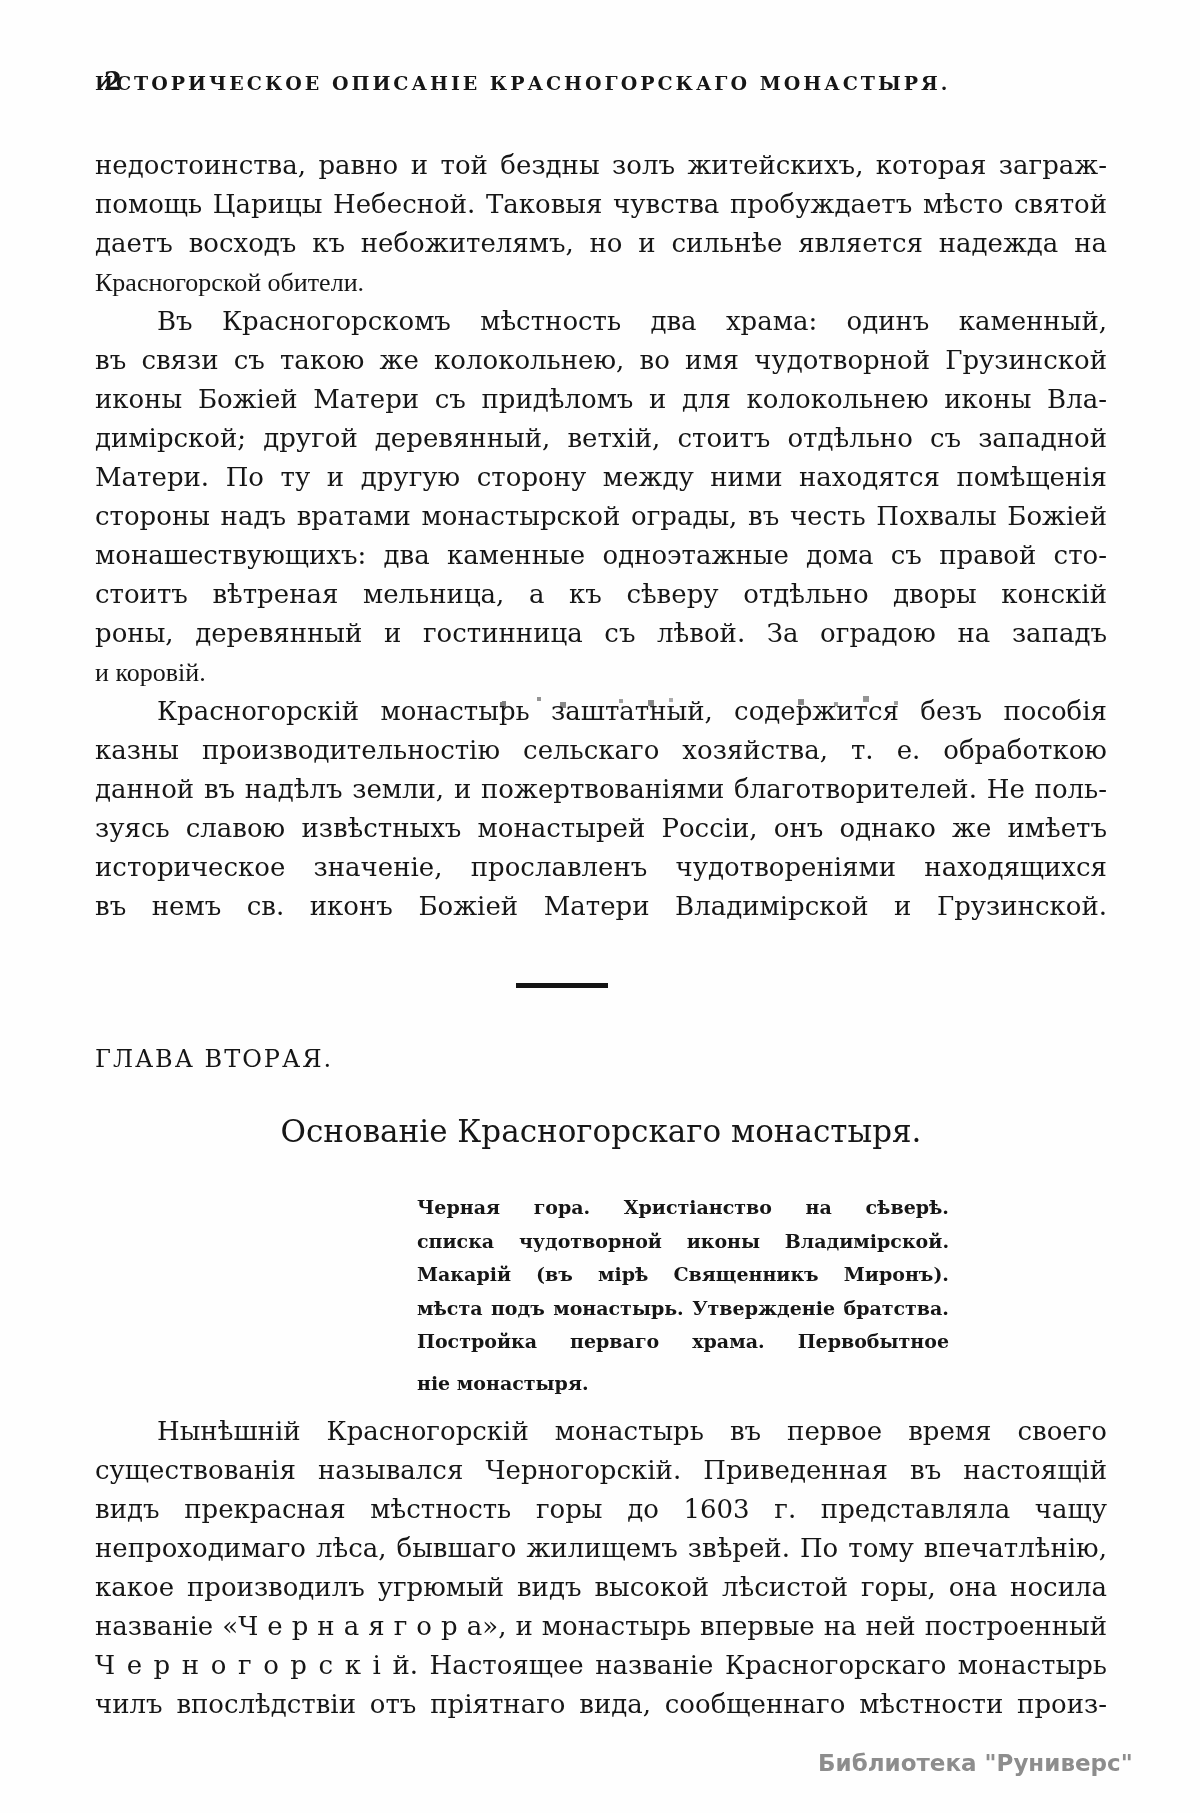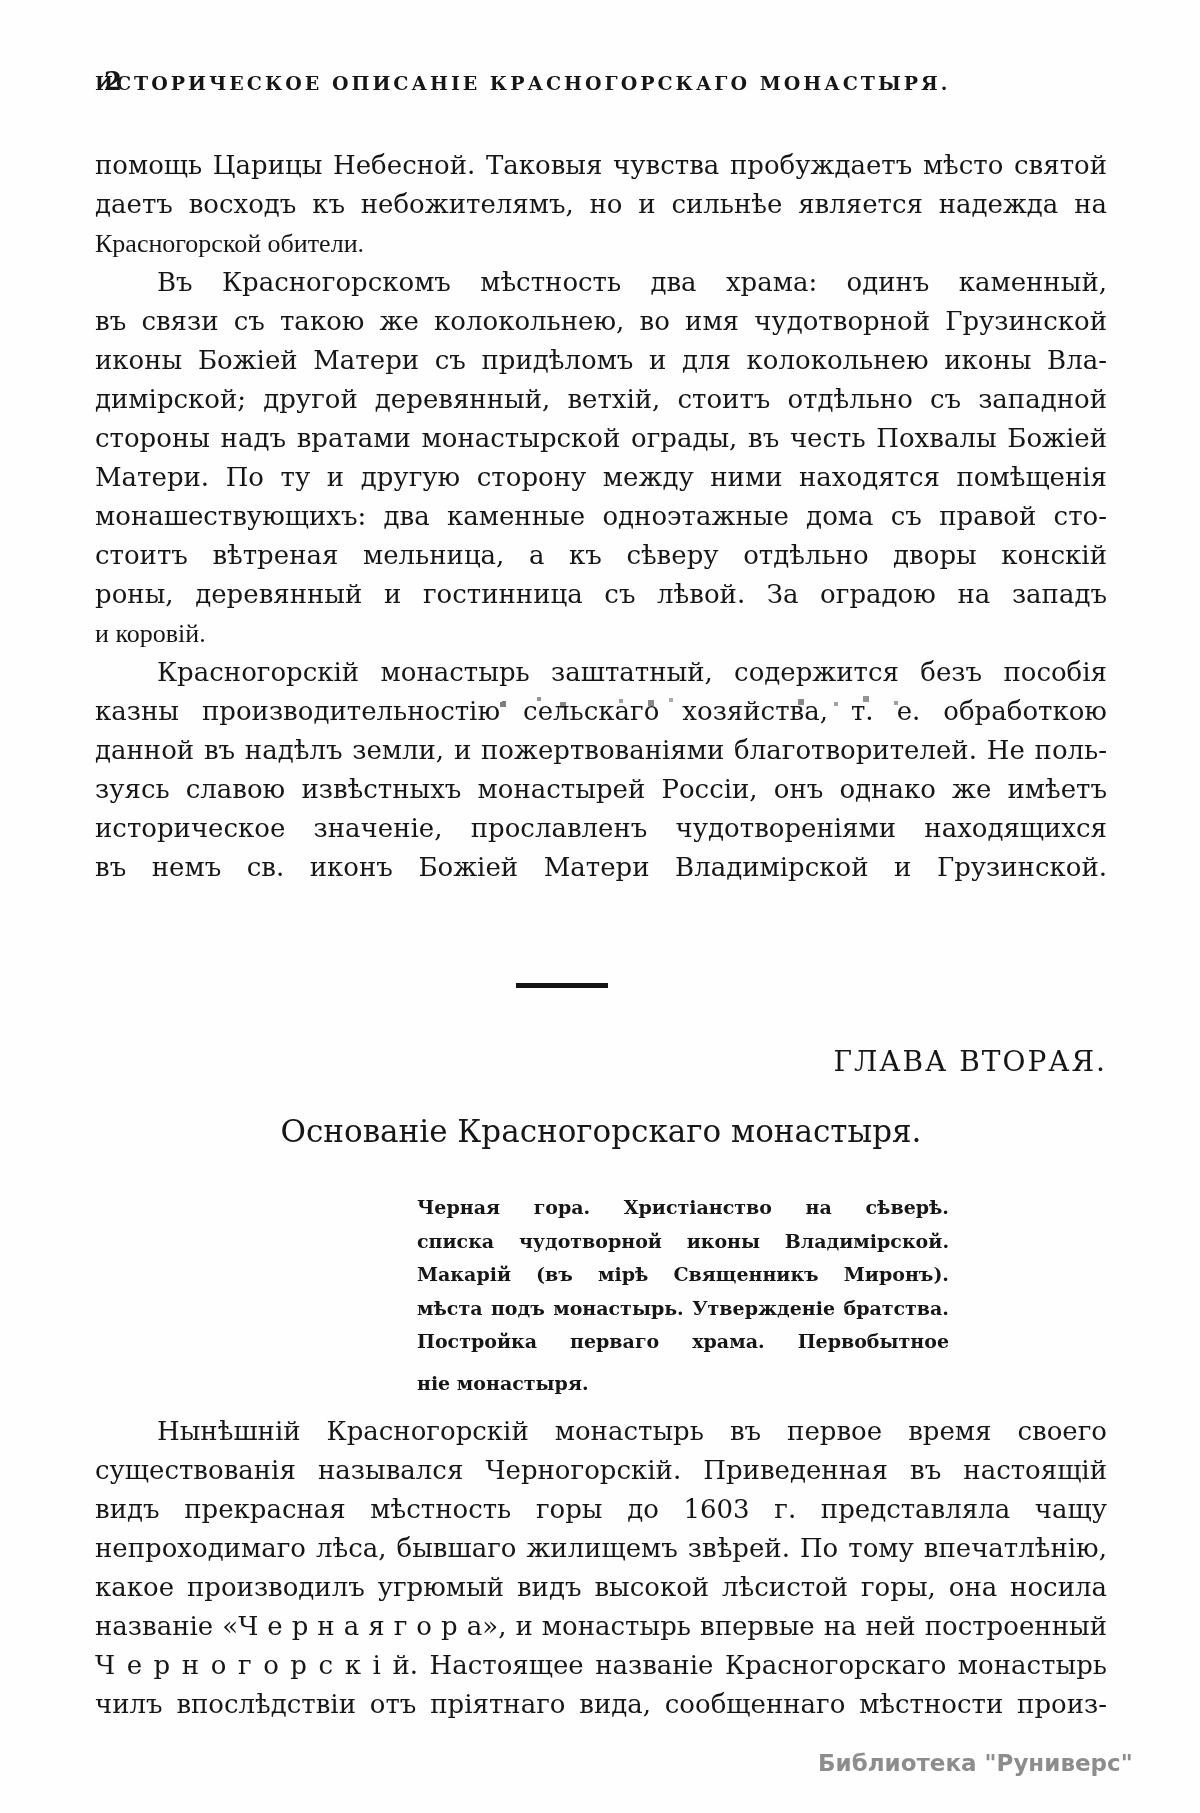--- a/index.html
+++ b/index.html
@@ -62,22 +62,22 @@
     width: 92px;
     height: 5px;
     background: #141414;
   }
   
   .chapter-heading {
     position: absolute;
     left: 95px;
     top: 1045px;
     width: 1012px;
-    text-align: right;
-    font-size: 28px;
+    text-align: left;
+    font-size: 24px;
     letter-spacing: 2px;
   }
   .section-title {
     position: absolute;
     left: 95px;
     top: 1113px;
     width: 1012px;
     text-align: center;
     font-size: 31px;
     font-weight: 400;
@@ -138,30 +138,31 @@
 </head>
 <body>
 
 <div class="page">
 
   <div class="hdr-num">2</div>
   <div class="hdr-title">ИСТОРИЧЕСКОЕ ОПИСАНІЕ КРАСНОГОРСКАГО МОНАСТЫРЯ.</div>
 
   <div class="text-col" id="main-text">
 
+    <div class="ln">недостоинства, равно и той бездны золъ житейскихъ, которая заграж-</div>
     <div class="ln">помощь Царицы Небесной. Таковыя чувства пробуждаетъ мѣсто святой</div>
     <div class="ln">даетъ восходъ къ небожителямъ, но и сильнѣе является надежда на</div>
     <div class="ln left-last">Красногорской обители.</div>
 
     <div class="ln indent">Въ Красногорскомъ мѣстность два храма: одинъ каменный,</div>
     <div class="ln">въ связи съ такою же колокольнею, во имя чудотворной Грузинской</div>
     <div class="ln">иконы Божіей Матери съ придѣломъ и для колокольнею иконы Вла-</div>
     <div class="ln">димірской; другой деревянный, ветхій, стоитъ отдѣльно съ западной</div>
+    <div class="ln">Матери. По ту и другую сторону между ними находятся помѣщенія</div>
     <div class="ln">стороны надъ вратами монастырской ограды, въ честь Похвалы Божіей</div>
-    <div class="ln">Матери. По ту и другую сторону между ними находятся помѣщенія</div>
     <div class="ln">монашествующихъ: два каменные одноэтажные дома съ правой сто-</div>
     <div class="ln">стоитъ вѣтреная мельница, а къ сѣверу отдѣльно дворы конскій</div>
     <div class="ln">роны, деревянный и гостинница съ лѣвой. За оградою на западъ</div>
     <div class="ln left-last">и коровій.</div>
 
     <div class="ln indent">Красногорскій монастырь заштатный, содержится безъ пособія</div>
     <div class="ln">казны производительностію сельскаго хозяйства, т. е. обработкою</div>
     <div class="ln">данной въ надѣлъ земли, и пожертвованіями благотворителей. Не поль-</div>
     <div class="ln">зуясь славою извѣстныхъ монастырей Россіи, онъ однако же имѣетъ</div>
     <div class="ln">историческое значеніе, прославленъ чудотвореніями находящихся</div>

